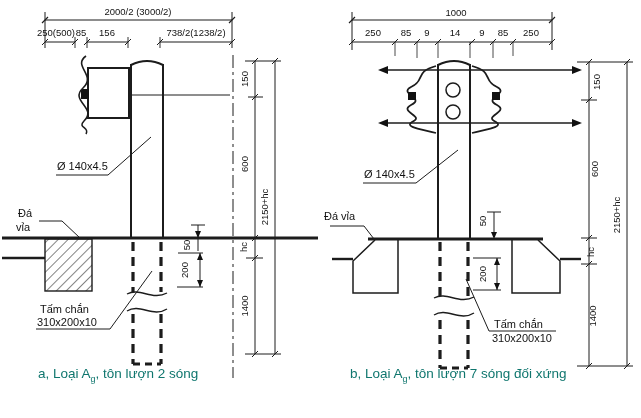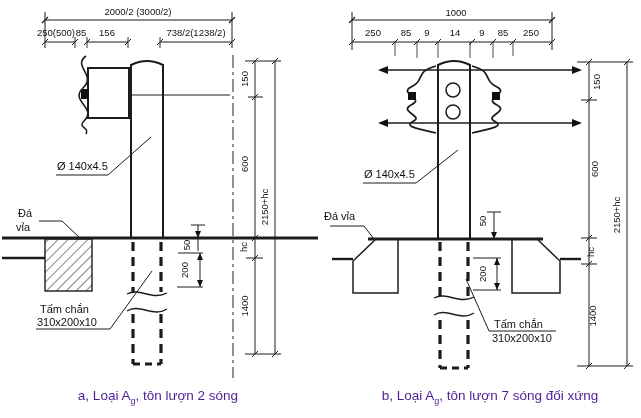--- a/index.html
+++ b/index.html
@@ -2,21 +2,21 @@
 <html><head>
 <meta charset="utf-8">
 <style>
   html,body{margin:0;padding:0;background:#ffffff;}
   #stage{position:relative;width:641px;height:418px;background:#ffffff;overflow:hidden;
          font-family:"Liberation Sans","DejaVu Sans",sans-serif;}
   svg{position:absolute;left:0;top:0;}
   svg text{font-family:"Liberation Sans","DejaVu Sans",sans-serif;fill:#121212;stroke:none;}
   .dimtxt{font-size:9.5px;}
   .lbltxt{font-size:11px;}
-  .caption{position:absolute;top:388px;font-size:13.5px;color:#4c1d95;text-align:center;white-space:nowrap;}
+  .caption{position:absolute;top:366px;font-size:13.5px;color:#0f766e;text-align:left;white-space:nowrap;}
   .caption sub{font-size:9px;}
 </style>
 </head>
 <body>
 
 <div id="stage">
 <svg width="641" height="418" viewBox="0 0 641 418">
   <defs>
     <pattern id="hatch" patternUnits="userSpaceOnUse" width="7" height="7" patternTransform="rotate(45)">
       <line x1="0" y1="0" x2="0" y2="7" stroke="#1c1c1c" stroke-width="1.1"></line>

